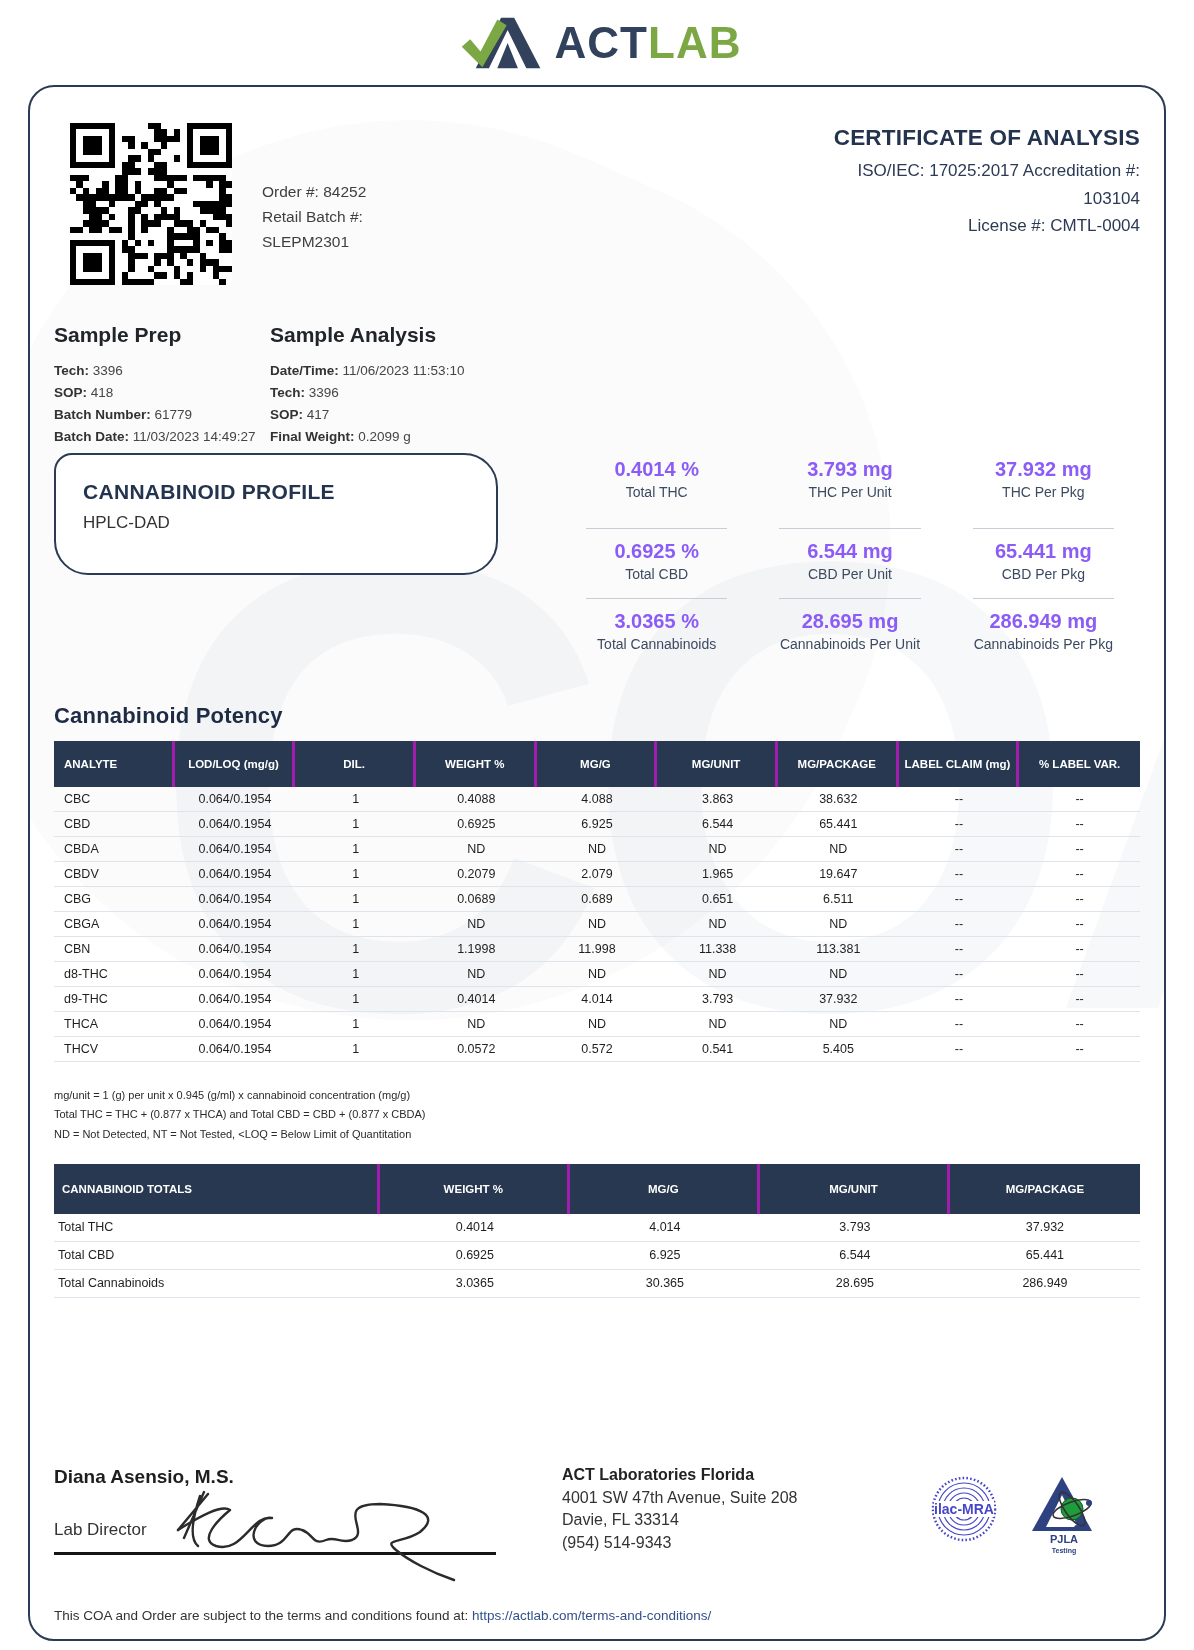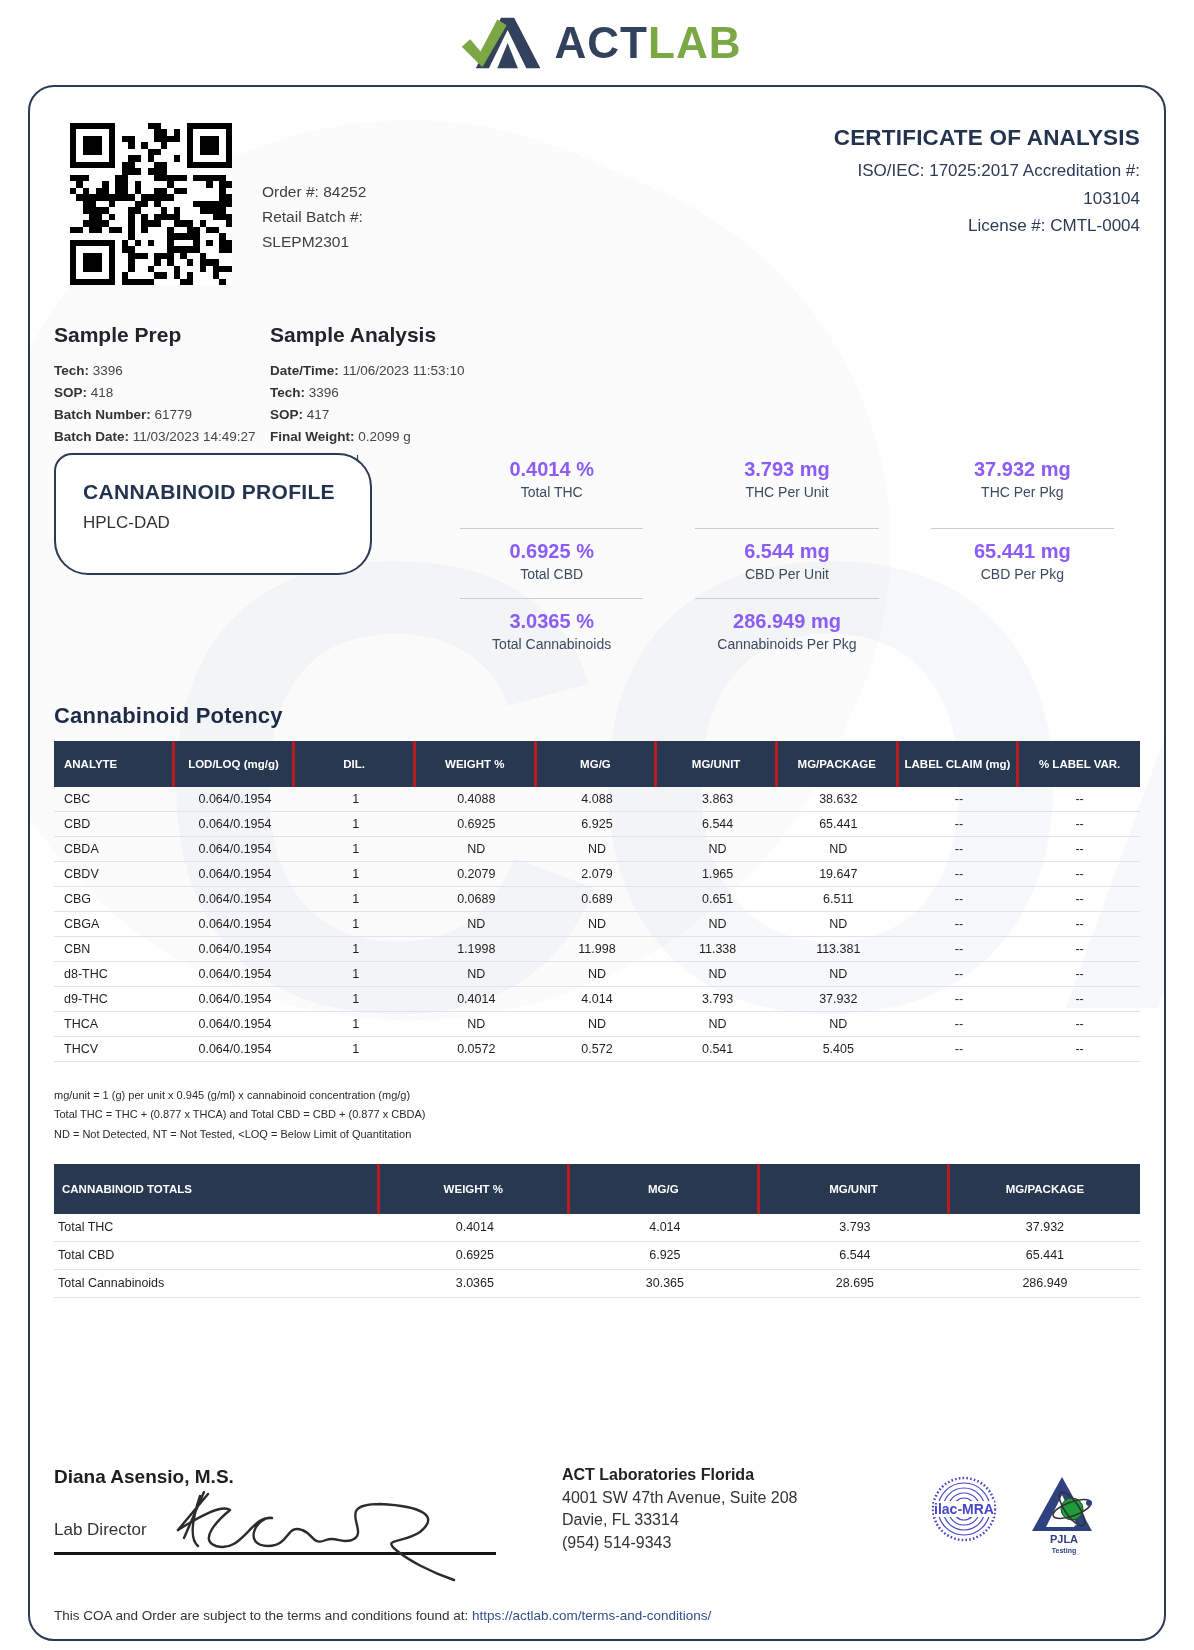--- a/index.html
+++ b/index.html
@@ -27,34 +27,34 @@
 
   
   .prep-row{display:flex;margin-top:38px;height:116px;}
   .prep-col1{width:216px;flex:0 0 auto;}
   .sec-title{font-size:21px;font-weight:bold;color:#212529;}
   .fields{margin-top:13px;font-size:13.5px;line-height:1.64;color:#454545;}
   .fields b{color:#333;}
 
   
   .profile-row{display:flex;margin-top:14px;align-items:flex-start;}
-  .profile-box{width:318px;height:122px;flex:0 0 auto;border:2.5px solid #2b3a55;border-radius:18px 34px 34px 34px;box-sizing:border-box;padding:25px 20px 0 27px;background:#fff;}
+  .profile-box{width:444px;height:122px;flex:0 0 auto;border:2.5px solid #2b3a55;border-radius:18px 34px 34px 34px;box-sizing:border-box;padding:25px 20px 0 27px;background:#fff;}
   .profile-title{font-size:21px;font-weight:bold;color:#24344f;letter-spacing:.3px;}
   .profile-method{font-size:17px;color:#333;margin-top:9px;}
   .summary{flex:1;margin-left:62px;display:grid;grid-template-columns:repeat(3,1fr);grid-auto-rows:70px;}
   .sumcell{text-align:center;padding-top:5px;}
   .sumcell .cellhr{border-top:1px solid #c9ced6;margin:0 26px 11px;}
   .sum-value{font-size:20px;font-weight:bold;color:#8b5cf6;}
   .sum-label{font-size:14px;color:#3c4a61;margin-top:3px;}
 
   
   .potency-title{margin-top:40px;font-size:22px;font-weight:bold;color:#1d2b45;letter-spacing:.2px;}
   table{width:100%;border-collapse:separate;border-spacing:0;table-layout:fixed;}
   .potency-table{margin-top:12px;}
-  th{background:#273850;color:#fff;font-size:11.5px;font-weight:bold;text-align:center;padding:17px 4px;border-right:3px solid #b91c1c;overflow:hidden;white-space:nowrap;}
+  th{background:#273850;color:#fff;font-size:11.5px;font-weight:bold;text-align:center;padding:17px 4px;border-right:3px solid #a21caf;overflow:hidden;white-space:nowrap;}
   th:last-child{border-right:none;}
   th.left, td.first{text-align:left;padding-left:10px;}
   td{font-size:12.5px;color:#1f1f1f;text-align:center;padding:5px 4px;border-bottom:1px solid #dfe4ec;white-space:nowrap;overflow:hidden;}
   .footnotes{margin-top:24px;font-size:11px;color:#2a2a2a;line-height:1.75;}
 
   
   .totals-table{margin-top:20px;}
   .totals-table th{padding:19px 8px;}
   .totals-table td{padding:6.5px 4px;}
 
@@ -378,20 +378,25 @@
             <div class="sum-value">65.441 mg</div>
             <div class="sum-label">CBD Per Pkg</div>
           </div>
           <div class="sumcell">
             <div class="cellhr"></div>
             <div class="sum-value">3.0365 %</div>
             <div class="sum-label">Total Cannabinoids</div>
           </div>
           <div class="sumcell">
             <div class="cellhr"></div>
+            <div class="sum-value">28.695 mg</div>
+            <div class="sum-label">Cannabinoids Per Unit</div>
+          </div>
+          <div class="sumcell">
+            <div class="cellhr"></div>
             <div class="sum-value">286.949 mg</div>
             <div class="sum-label">Cannabinoids Per Pkg</div>
           </div>
         </div>
     </div>
 
     <div class="potency-title">Cannabinoid Potency</div>
     <table class="potency-table">
       <thead>
           <tr>

